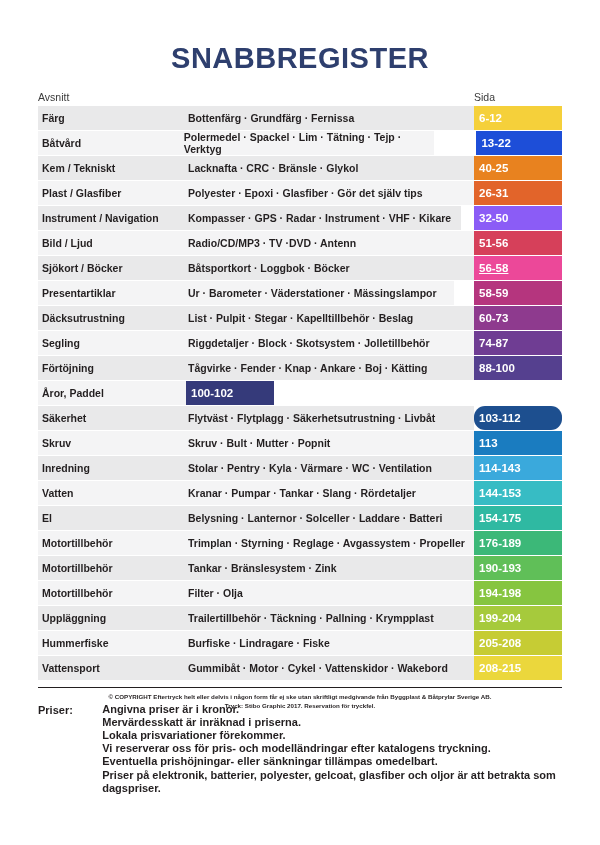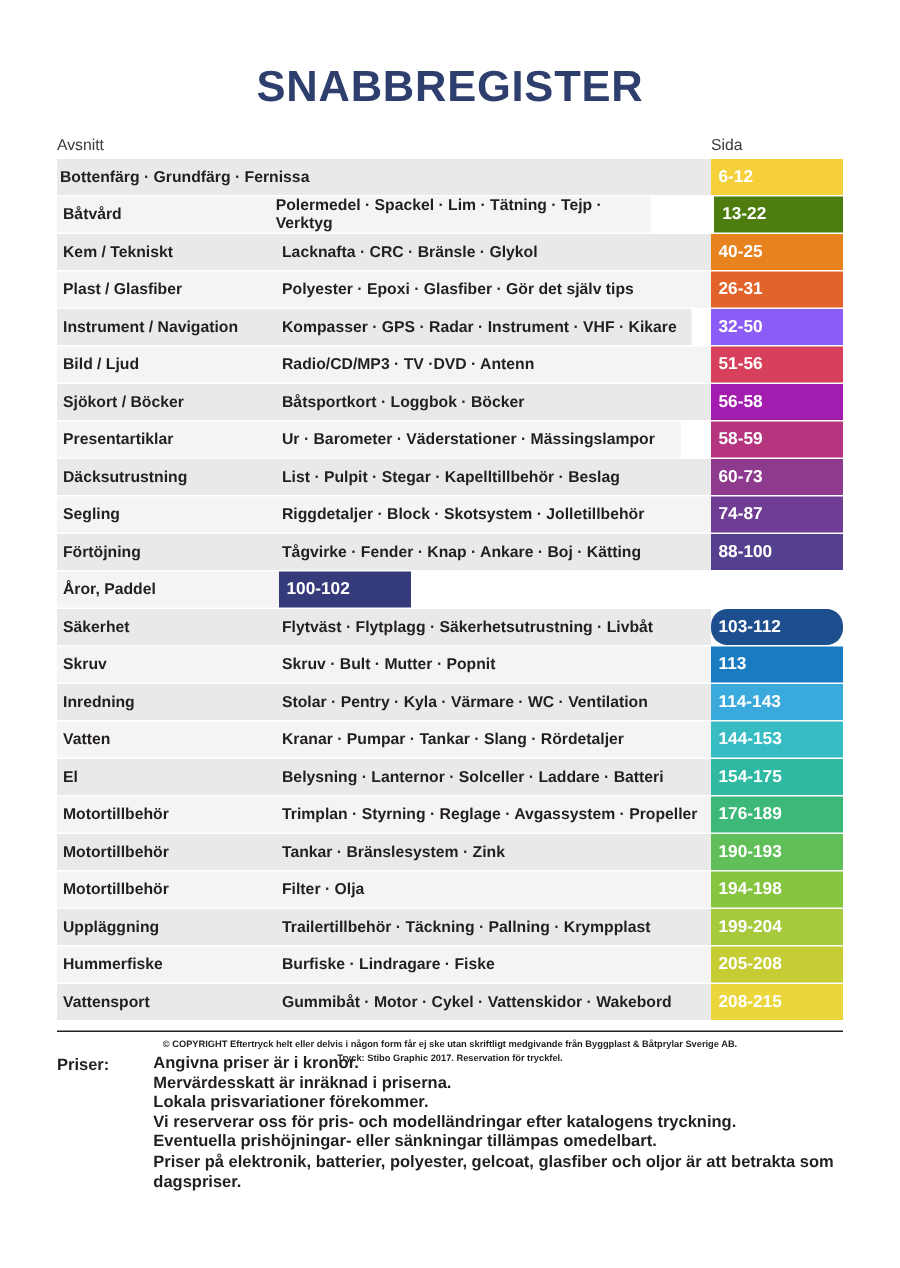--- a/index.html
+++ b/index.html
@@ -136,27 +136,28 @@
   <h1 class="title">SNABBREGISTER</h1>
 
   <div class="header-row">
     <div class="header-avsnitt">Avsnitt</div>
     <div class="header-spacer"></div>
     <div class="header-sida">Sida</div>
   </div>
 
   <div class="rows" id="rows-container">
       <div class="row">
+        <div class="sec">Färg</div>
         <div class="items">Bottenfärg · Grundfärg · Fernissa</div>
         <div class="pages" style="background: rgb(245, 208, 58);">6-12</div>
       </div>
       <div class="row alt">
         <div class="sec">Båtvård</div>
         <div class="items">Polermedel · Spackel · Lim · Tätning · Tejp · Verktyg</div>
-        <div class="pages" style="background: #4d7c0f; margin-left: 42px;">13-22</div>
+        <div class="pages" style="background: #1d4ed8; margin-left: 42px;">13-22</div>
       </div>
       <div class="row">
         <div class="sec">Kem / Tekniskt</div>
         <div class="items">Lacknafta · CRC · Bränsle · Glykol</div>
         <div class="pages" style="background: rgb(232, 130, 31);">40-25</div>
       </div>
       <div class="row alt">
         <div class="sec">Plast / Glasfiber</div>
         <div class="items">Polyester · Epoxi · Glasfiber · Gör det själv tips</div>
         <div class="pages" style="background: rgb(226, 100, 42);">26-31</div>
@@ -167,21 +168,21 @@
         <div class="pages" style="background: #8b5cf6; margin-left: 13px;">32-50</div>
       </div>
       <div class="row alt">
         <div class="sec">Bild / Ljud</div>
         <div class="items">Radio/CD/MP3 · TV ·DVD · Antenn</div>
         <div class="pages" style="background: rgb(214, 64, 90);">51-56</div>
       </div>
       <div class="row">
         <div class="sec">Sjökort / Böcker</div>
         <div class="items">Båtsportkort · Loggbok · Böcker</div>
-        <div class="pages" style="background: #a21caf;">56-58</div>
+        <div class="pages" style="background: #ec4899; text-decoration: underline;">56-58</div>
       </div>
       <div class="row alt">
         <div class="sec">Presentartiklar</div>
         <div class="items">Ur · Barometer · Väderstationer · Mässingslampor</div>
         <div class="pages" style="background: rgb(181, 53, 126); margin-left: 20px;">58-59</div>
       </div>
       <div class="row">
         <div class="sec">Däcksutrustning</div>
         <div class="items">List · Pulpit · Stegar · Kapelltillbehör · Beslag</div>
         <div class="pages" style="background: rgb(142, 58, 142);">60-73</div>

